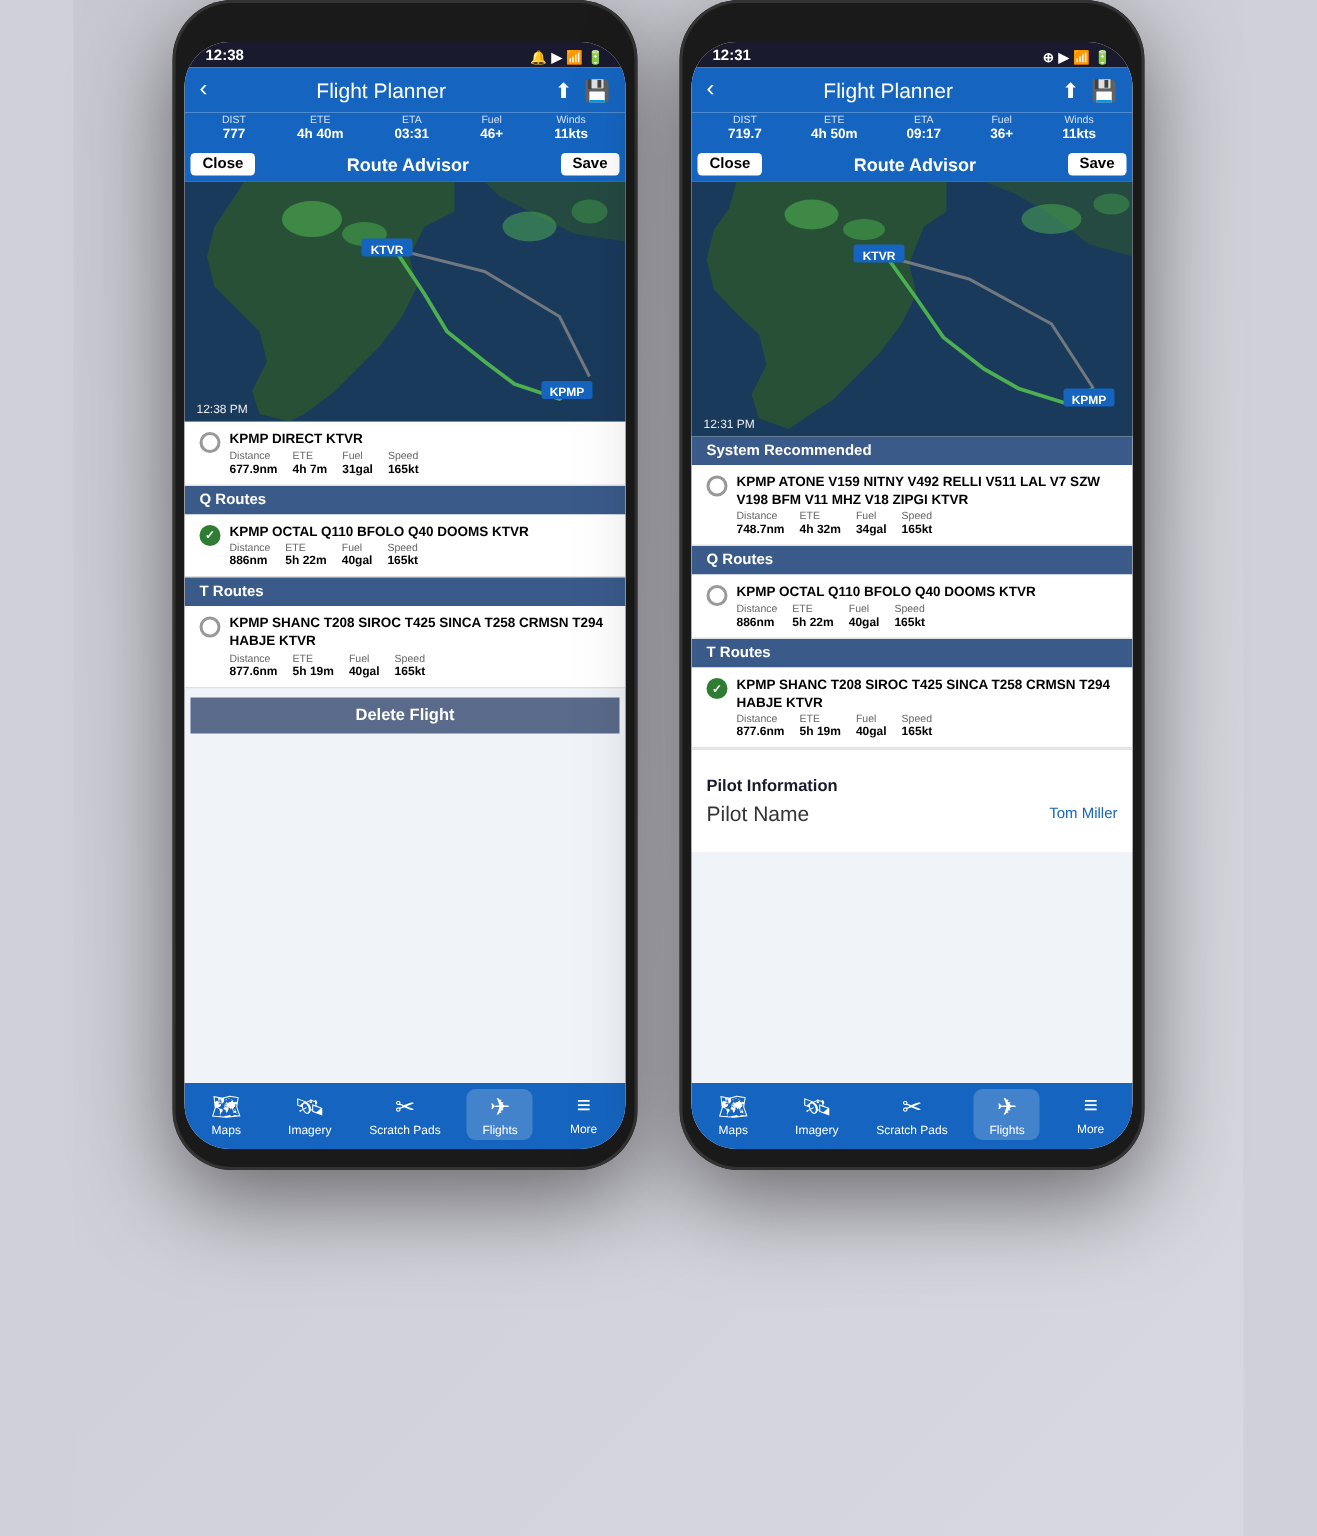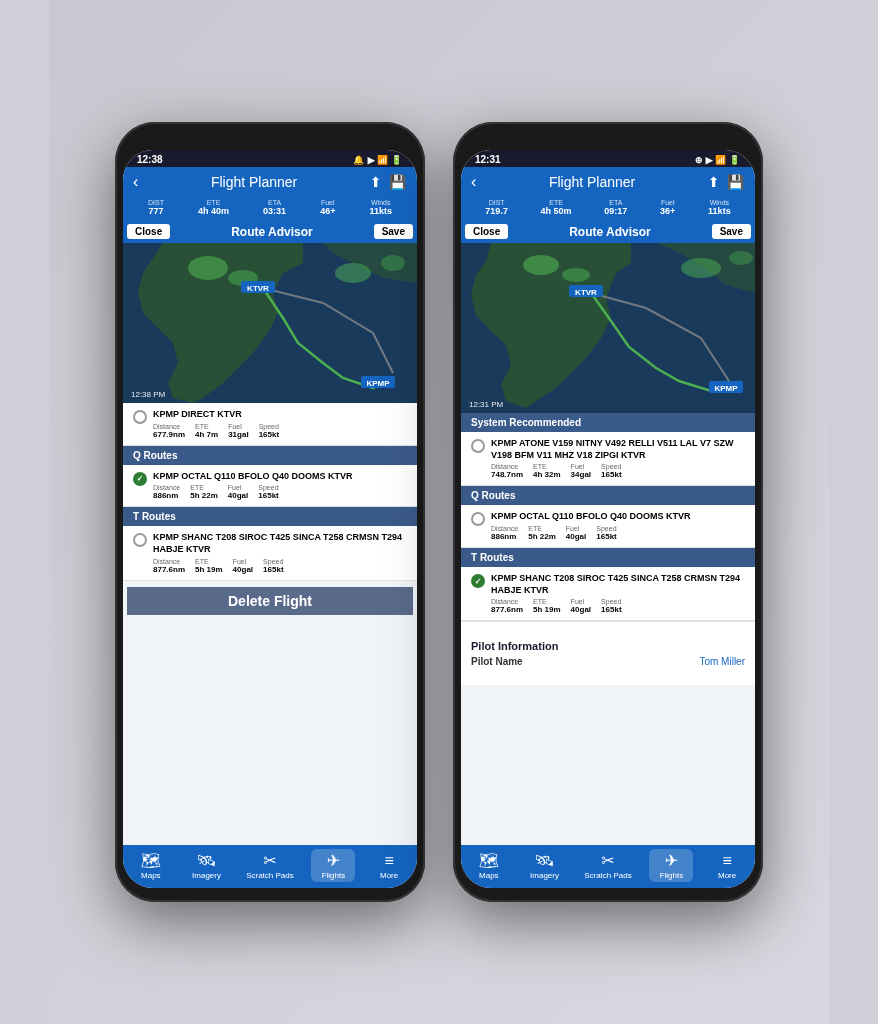--- a/index.html
+++ b/index.html
@@ -11,21 +11,20 @@
       align-items: center;
       justify-content: center;
       font-family: -apple-system, BlinkMacSystemFont, 'Segoe UI', sans-serif;
       overflow: hidden;
     }
     .scene {
       width: 780px;
       height: 1024px;
       position: relative;
       display: flex;
-      align-items: center;
       justify-content: center;
       gap: 28px;
       background: linear-gradient(135deg, #c8c8d0 0%, #d8d8e0 100%);
     }
 
     
     .phone {
       width: 310px;
       height: 780px;
       background: #1a1a1a;
@@ -236,21 +235,21 @@
       font-weight: 600;
       color: #000;
     }
 
     .delete-btn {
       background: #5a6a8a;
       color: #fff;
       border: none;
       width: 100%;
       padding: 6px;
-      font-size: 14px;
+      font-size: 11px;
       font-weight: 600;
       cursor: pointer;
       margin-top: 2px;
     }
 
     
     .bottom-nav {
       background: #1565c0;
       display: flex;
       justify-content: space-around;
@@ -291,22 +290,22 @@
       font-weight: 700;
       color: #1a1a2e;
       margin-bottom: 4px;
     }
     .pilot-row {
       display: flex;
       justify-content: space-between;
       align-items: center;
     }
     .pilot-label {
-      font-size: 10px;
-      font-weight: 700;
+      font-size: 14px;
+      font-weight: 400;
       color: #333;
     }
     .pilot-value {
       font-size: 10px;
       color: #1565c0;
     }
 
     
     .phone2 .map-area {
       flex: 0 0 170px;

